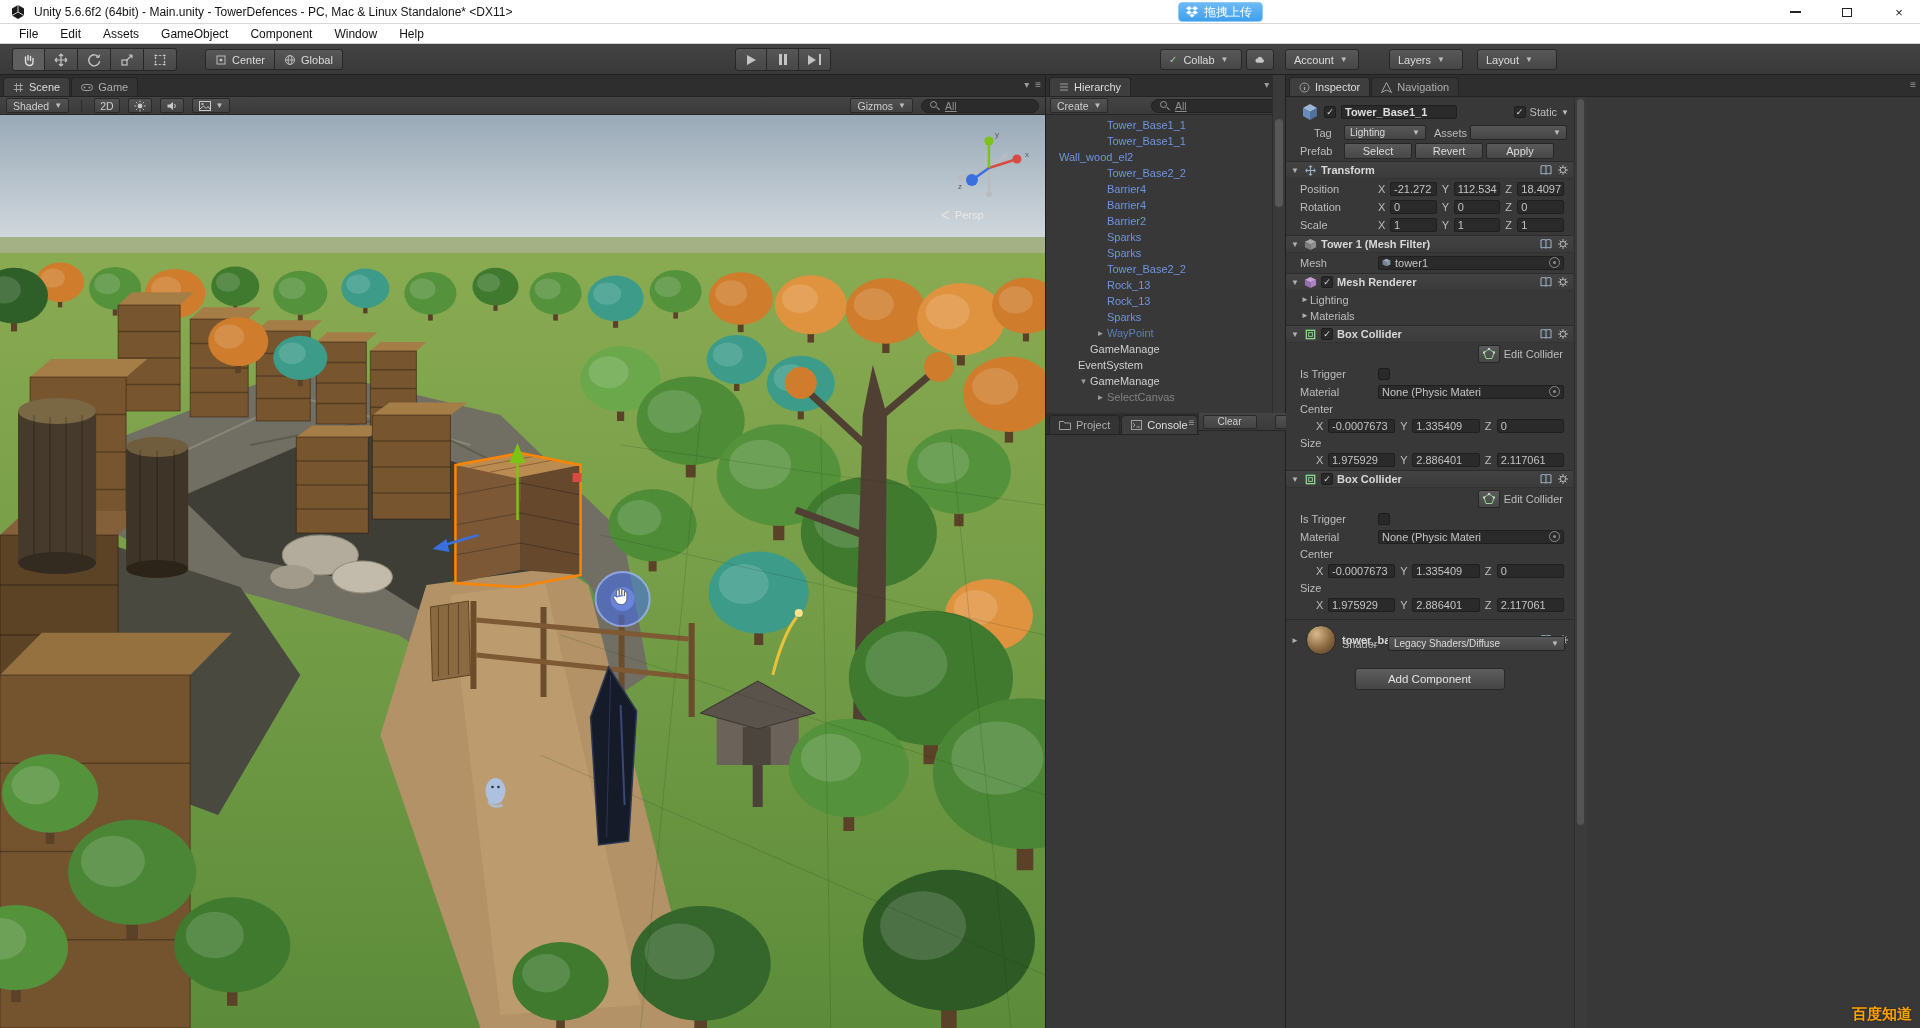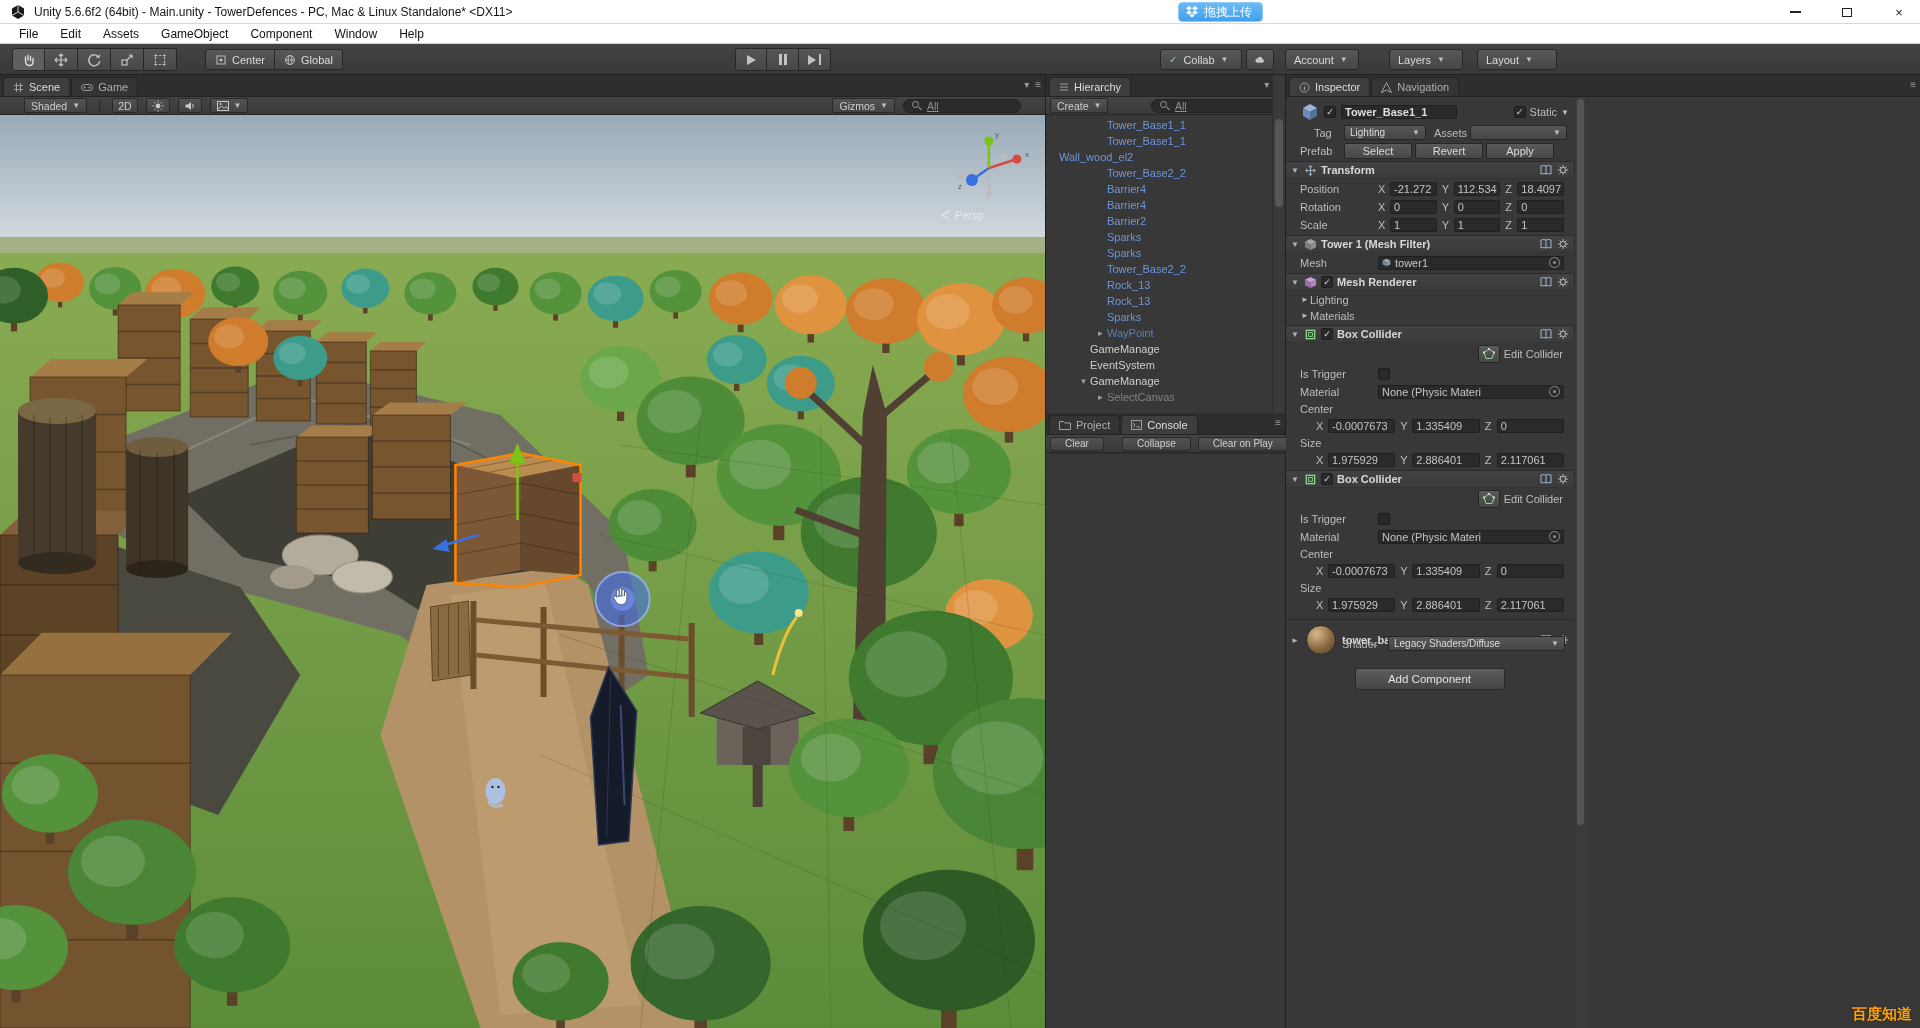--- a/index.html
+++ b/index.html
@@ -43,21 +43,21 @@
   
   .workspace{position:absolute;left:0;top:75px;width:1920px;bottom:0;display:flex;}
   .scene-panel{width:1045px;flex:none;display:flex;flex-direction:column;background:#383838;}
   .mid-panel{width:241px;flex:none;border-left:1px solid #1f1f1f;border-right:1px solid #1f1f1f;display:flex;flex-direction:column;background:#383838;}
   .inspector{flex:1;position:relative;background:#383838;}
   .tabstrip{height:22px;background:#2e2e2e;border-bottom:1px solid #232323;display:flex;align-items:flex-end;padding-left:3px;position:relative;flex:none;}
   .tab{height:19px;padding:0 9px;font-size:11px;color:#aeaeae;background:#343434;border:1px solid #242424;border-bottom:none;border-radius:4px 4px 0 0;display:flex;align-items:center;gap:5px;margin-right:1px;}
   .tab.active{background:#3e3e3e;color:#dedede;}
   .strip-icons{position:absolute;right:4px;top:4px;display:flex;gap:6px;color:#9a9a9a;font-size:10px;}
   
-  .scene-toolbar{height:18px;background:linear-gradient(#444,#3a3a3a);border-bottom:1px solid #262626;display:flex;align-items:center;padding:0 24px;gap:8px;font-size:10.5px;color:#cfcfcf;flex:none;}
+  .scene-toolbar{height:18px;background:linear-gradient(#444,#3a3a3a);border-bottom:1px solid #262626;display:flex;align-items:center;padding:0 6px;gap:8px;font-size:10.5px;color:#cfcfcf;flex:none;}
   .sc-dd{display:flex;align-items:center;gap:5px;padding:0 6px;height:15px;background:linear-gradient(#525252,#434343);border:1px solid #292929;border-radius:2px;}
   .sc-sep{width:1px;height:12px;background:#2b2b2b;margin:0 4px;}
   .sc-toggle{padding:0 5px;height:15px;display:flex;align-items:center;background:linear-gradient(#525252,#434343);border:1px solid #292929;border-radius:2px;}
   .search-field{display:flex;align-items:center;gap:4px;height:14px;width:118px;background:#2b2b2b;border:1px solid #222;border-radius:8px;padding:0 8px;color:#8f8f8f;text-decoration:underline;}
   .mag{position:relative;width:11px;height:11px;flex:none;}
   .mag::before{content:"";position:absolute;width:5px;height:5px;border:1.3px solid #999;border-radius:50%;left:0;top:1px;}
   .mag::after{content:"";position:absolute;width:4px;height:1.3px;background:#999;transform:rotate(45deg);left:5.5px;top:7.5px;}
   .scene-canvas{flex:1;position:relative;overflow:hidden;background:#4c5a66;}
   .scene-canvas svg.scene-svg{position:absolute;left:0;top:0;width:100%;height:100%;}
   
@@ -65,21 +65,21 @@
   .panel-toolbar{height:18px;background:linear-gradient(#444,#3a3a3a);border-bottom:1px solid #262626;display:flex;align-items:center;padding:0 4px;gap:6px;font-size:10.5px;color:#cfcfcf;flex:none;}
   .h-list{flex:1;overflow:hidden;padding-top:2px;position:relative;}
   .h-row{height:16px;display:flex;align-items:center;font-size:11px;color:#cfcfcf;white-space:nowrap;}
   .h-arrow{width:13px;flex:none;font-size:8px;color:#9a9a9a;text-align:center;}
   .h-row.prefab{color:var(--prefab-blue);}
   .h-row.prefab-dim{color:#5d7fbc;}
   .h-row.disabled{color:#828282;}
   .vscroll{position:absolute;right:0;top:0;bottom:0;width:13px;background:#3a3a3a;border-left:1px solid #2d2d2d;}
   .vscroll .thumb{position:absolute;left:2px;right:2px;border-radius:4px;background:#575757;}
   
-  .console-box{flex:1;display:flex;flex-direction:column;}
+  .console-box{flex:1;display:flex;flex-direction:row;}
   .cbtn{height:14px;display:flex;align-items:center;padding:0 14px;background:linear-gradient(#525252,#434343);border:1px solid #292929;border-radius:2px;font-size:10px;color:#cfcfcf;margin-right:1px;white-space:nowrap;}
   .cbtn.first{margin-right:12px;}
   .console-content{flex:1;background:#383838;border-top:1px solid #303030;}
   
   .insp-content{width:287px;font-size:11px;color:#bdbdbd;padding-top:3px;}
   .row{display:flex;align-items:center;height:17px;padding:0 4px 0 14px;margin:1px 0;}
   .prop-label{width:78px;flex:none;overflow:hidden;white-space:nowrap;}
   .axis-l{width:12px;flex:none;}
   .field{flex:1;min-width:0;background:#2a2a2a;border:1px solid #1f1f1f;border-radius:2px;height:14px;line-height:12px;padding:0 3px;color:#c4c4c4;overflow:hidden;white-space:nowrap;margin-right:5px;}
   .dropdown{background:linear-gradient(#575757,#454545);border:1px solid #262626;border-radius:2px;height:15px;display:flex;align-items:center;padding:0 5px;gap:5px;color:#dcdcdc;overflow:hidden;white-space:nowrap;}
@@ -702,21 +702,21 @@
             <span>Sparks</span>
           </div>
           <div class="h-row prefab-dim" style="padding-left: 48px;">
             <span class="h-arrow">►</span>
             <span>WayPoint</span>
           </div>
           <div class="h-row normal" style="padding-left: 31px;">
             <span class="h-arrow"></span>
             <span>GameManage</span>
           </div>
-          <div class="h-row normal" style="padding-left: 31px;">
+          <div class="h-row normal" style="padding-left: 19px;">
             <span class="h-arrow"></span>
             <span>EventSystem</span>
           </div>
           <div class="h-row normal" style="padding-left: 31px;">
             <span class="h-arrow">▼</span>
             <span>GameManage</span>
           </div>
           <div class="h-row disabled" style="padding-left: 48px;">
             <span class="h-arrow">►</span>
             <span>SelectCanvas</span>

